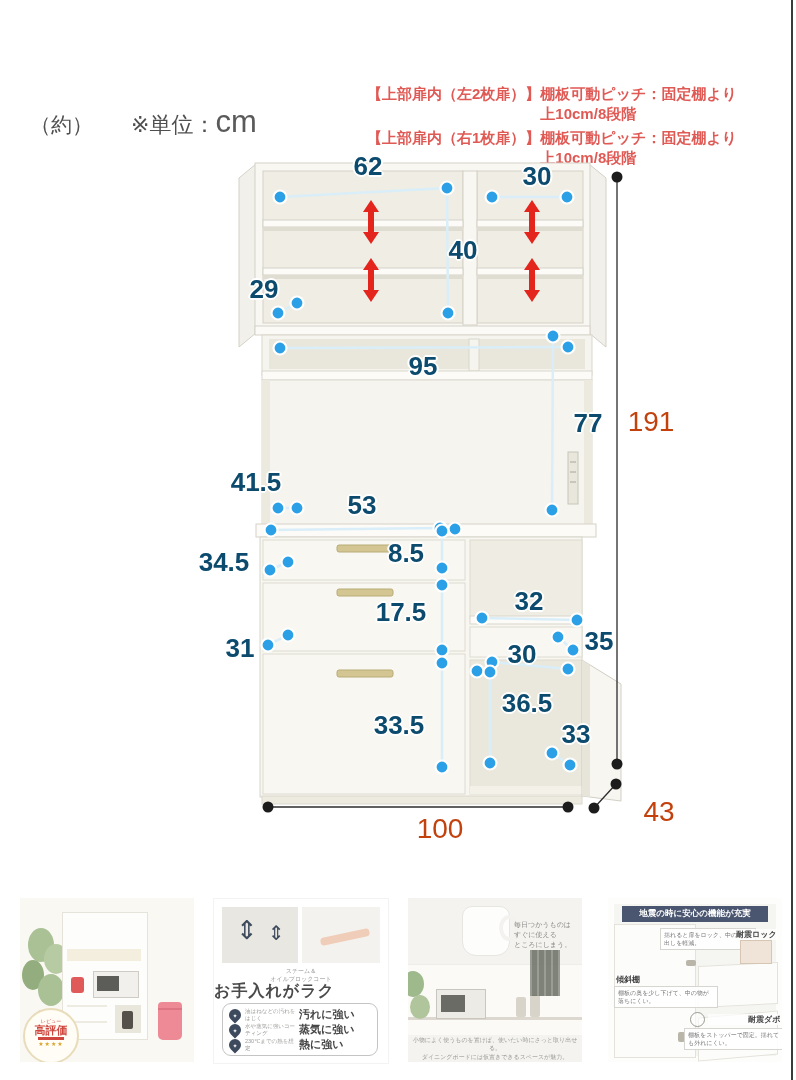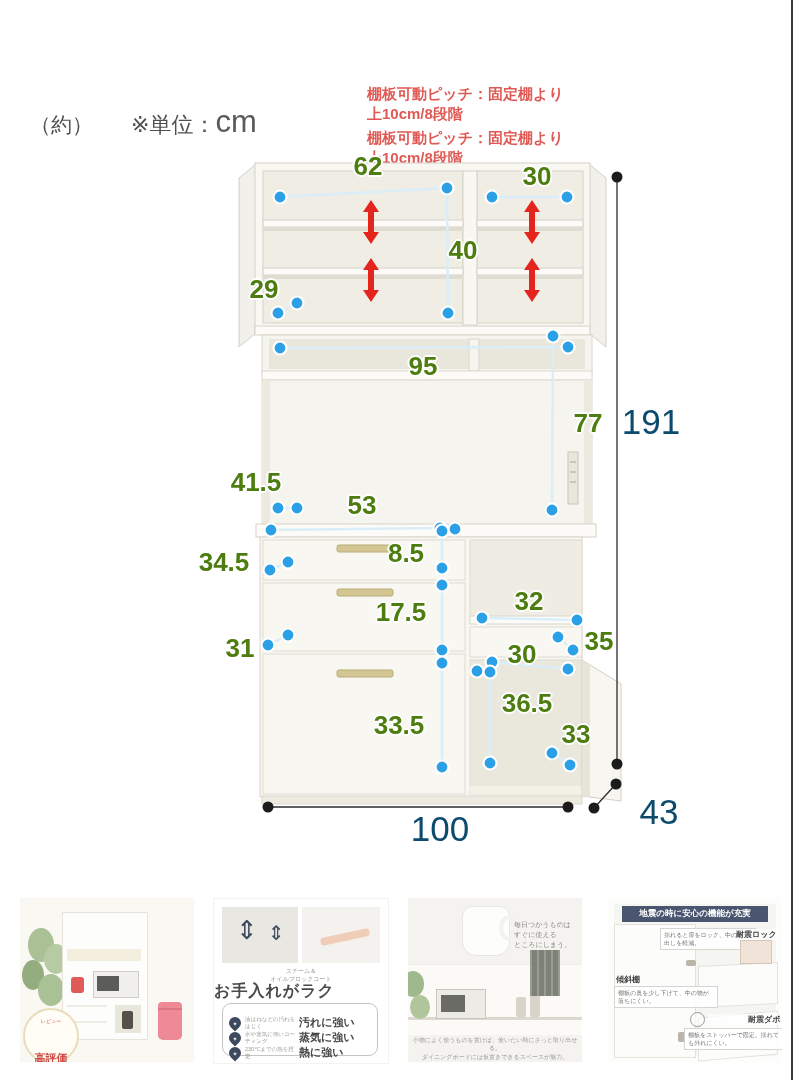--- a/index.html
+++ b/index.html
@@ -14,25 +14,25 @@
   .t-paren{font-size:21px;margin-left:2px;}
   .t-unit{font-size:22px;margin-left:38px;}
   .t-cm{font-size:31px;color:#5a5a5a;}
   .notes{position:absolute;left:367px;top:84px;width:424px;color:#e05a55;font-size:15px;font-weight:bold;line-height:1.35;}
   .note-row{display:flex;align-items:flex-start;margin-bottom:3px;}
   .note-bracket{white-space:nowrap;}
   .note-text{display:inline-block;width:198px;}
   
   .dim,.dimk{position:absolute;transform:translate(-50%,-50%);white-space:nowrap;}
   .dim{
-    color:#4d7c0f;font-size:26px;font-weight:bold;
+    color:#0c4a6e;font-size:26px;font-weight:bold;
     text-shadow:-2px 0 0 #fff,2px 0 0 #fff,0 -2px 0 #fff,0 2px 0 #fff,
       -1px -1px 0 #fff,1px -1px 0 #fff,-1px 1px 0 #fff,1px 1px 0 #fff;
   }
-  .dimk{color:#0c4a6e;font-size:35px;}
+  .dimk{color:#c2410c;font-size:28px;}
   
   .thumb{position:absolute;top:898px;width:174px;height:164px;overflow:hidden;background:#fff;}
   .t1{left:20px;background:#faf8f3;}
   .t2{left:213px;border:1px solid #f3f3f3;}
   .t3{left:408px;background:#f4f3f0;}
   .t4{left:608px;background:#fdfdfc;}
   .jp-tiny{font-size:7px;color:#8a8a88;line-height:1.45;}
   .jp-micro{font-size:6px;color:#9a9a98;line-height:1.4;}
   
   .t1-cab{position:absolute;left:42px;top:14px;width:84px;height:126px;background:#fdfdfb;border:1px solid #e6e3da;}
@@ -43,31 +43,31 @@
   .t1-cubby{position:absolute;left:52px;top:92px;width:26px;height:28px;background:#e9e6db;}
   .t1-jar{position:absolute;left:7px;top:6px;width:11px;height:18px;background:#55504a;border-radius:2px;}
   .t1-line{position:absolute;left:4px;width:40px;height:2px;background:#eeebe2;}
   .t1-plant{position:absolute;left:2px;top:28px;width:54px;height:110px;}
   .leaf{position:absolute;border-radius:50%;background:#a9c195;}
   .t1-pot{position:absolute;left:16px;top:84px;width:22px;height:20px;background:#cbc2b1;border-radius:3px;}
   .t1-trash{position:absolute;left:138px;top:104px;width:24px;height:38px;background:#ee8a96;border-radius:4px 4px 5px 5px;}
   .t1-trash:before{content:"";position:absolute;left:0;top:6px;width:24px;height:2px;background:#dd7582;}
   .t1-badge{position:absolute;left:3px;top:110px;width:52px;height:52px;border-radius:50%;background:#fffdf6;border:2px solid #e8dcba;text-align:center;}
   .badge-rev{font-size:5px;color:#cf4b44;margin-top:8px;}
-  .badge-main{font-size:11px;font-weight:bold;color:#cf463f;line-height:1.1;margin-top:28px;}
+  .badge-main{font-size:11px;font-weight:bold;color:#cf463f;line-height:1.1;}
   .badge-stars{font-size:6px;color:#d9a62e;letter-spacing:1px;}
   .badge-bar{width:26px;height:3px;background:#cf463f;margin:1px auto 0;}
   
   .t2-ph1{position:absolute;left:8px;top:8px;width:76px;height:56px;background:#e9e7e1;}
   .t2-ph2{position:absolute;left:88px;top:8px;width:78px;height:56px;background:#f4f2ee;}
   .t2-arrow{position:absolute;top:8px;font-size:26px;color:#3d4a5e;}
   .t2-swipe{position:absolute;left:18px;top:26px;width:50px;height:8px;background:#f0cdb8;transform:rotate(-12deg);border-radius:4px;}
   .t2-small{position:absolute;left:0;top:68px;width:100%;text-align:center;}
   .t2-head{position:absolute;left:0;top:82px;width:100%;font-size:16px;font-weight:bold;color:#4a4a4a;letter-spacing:1px;}
-  .t2-box{position:absolute;left:8px;top:104px;width:156px;height:53px;border:1.5px solid #c4c4c4;border-radius:9px;padding:11px 6px;box-sizing:border-box;}
+  .t2-box{position:absolute;left:8px;top:104px;width:156px;height:53px;border:1.5px solid #c4c4c4;border-radius:9px;padding:3px 6px;box-sizing:border-box;}
   .t2-row{display:flex;align-items:center;height:15px;}
   .t2-ic{width:12px;height:12px;border-radius:50% 50% 50% 0;background:#3d4a5e;transform:rotate(-45deg);flex:0 0 12px;display:flex;align-items:center;justify-content:center;color:#fff;font-size:6px;}
   .t2-ic span{transform:rotate(45deg);}
   .t2-note{width:54px;margin-left:4px;font-size:5.5px;color:#9a9a98;line-height:1.25;}
   .t2-label{font-size:11px;font-weight:bold;color:#474747;}
   
   .t3-mug{position:absolute;left:54px;top:8px;width:46px;height:48px;background:#fdfdfc;border:1px solid #e7e6e1;border-radius:10px 10px 14px 14px;}
   .t3-mug:after{content:"";position:absolute;right:-10px;top:8px;width:12px;height:18px;border:4px solid #f3f2ee;border-radius:50%;}
   .t3-note{position:absolute;left:106px;top:22px;}
   .t3-stamp{position:absolute;left:122px;top:52px;width:30px;height:46px;background:#6e7268;opacity:.88;
@@ -94,23 +94,25 @@
 <body>
 
 <div class="title">
   <span class="t-paren">（約）</span>
   <span class="t-unit">※単位：</span>
   <span class="t-cm">cm</span>
 </div>
 
 <div class="notes">
   <div class="note-row">
+    <span class="note-bracket">【上部扉内（左2枚扉）】</span>
     <span class="note-text">棚板可動ピッチ：固定棚より上10cm/8段階</span>
   </div>
   <div class="note-row">
+    <span class="note-bracket">【上部扉内（右1枚扉）】</span>
     <span class="note-text">棚板可動ピッチ：固定棚より上10cm/8段階</span>
   </div>
 </div>
 
 <svg class="abs" style="left:0;top:0" width="796" height="880" viewBox="0 0 796 880">
 
   <g stroke="#d4d1c7" stroke-width="1">
     <polygon points="239,178 256,164 256,333 239,347" fill="#f1f0ea"></polygon>
     <polygon points="589,164 606,178 606,347 589,333" fill="#f1f0ea"></polygon>
     <rect x="255" y="163" width="335" height="171" fill="#f8f7f2"></rect>

